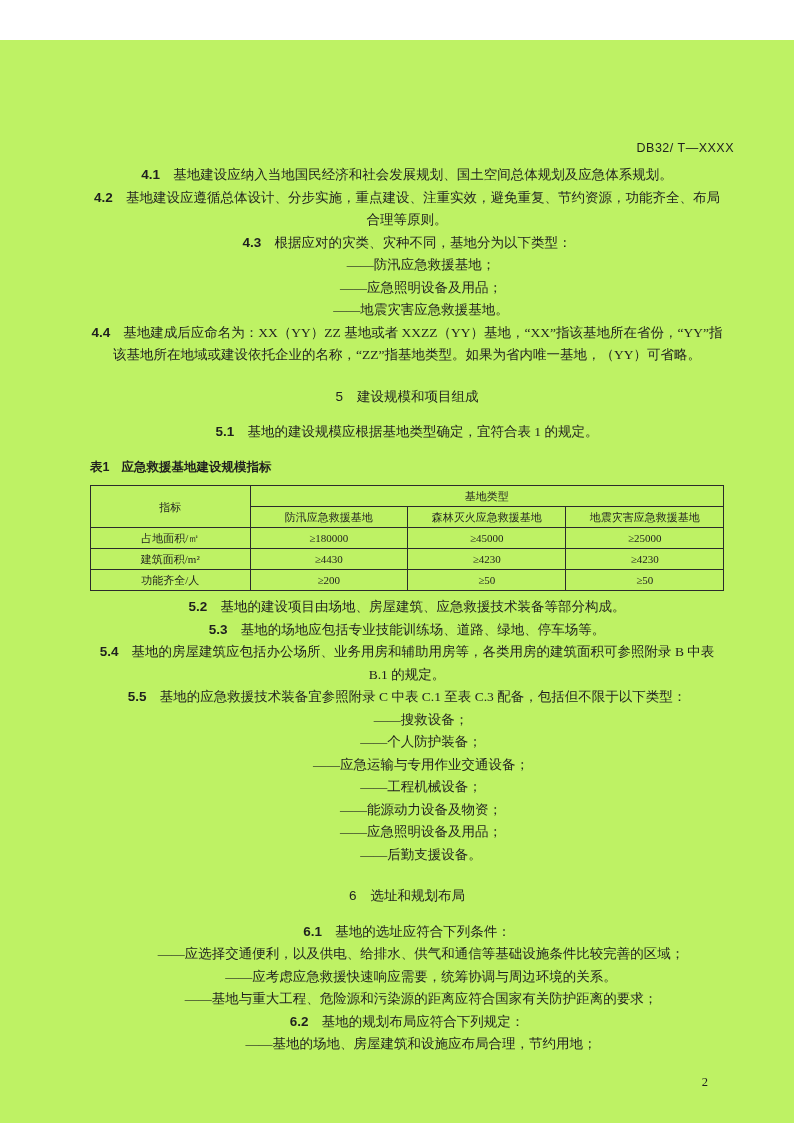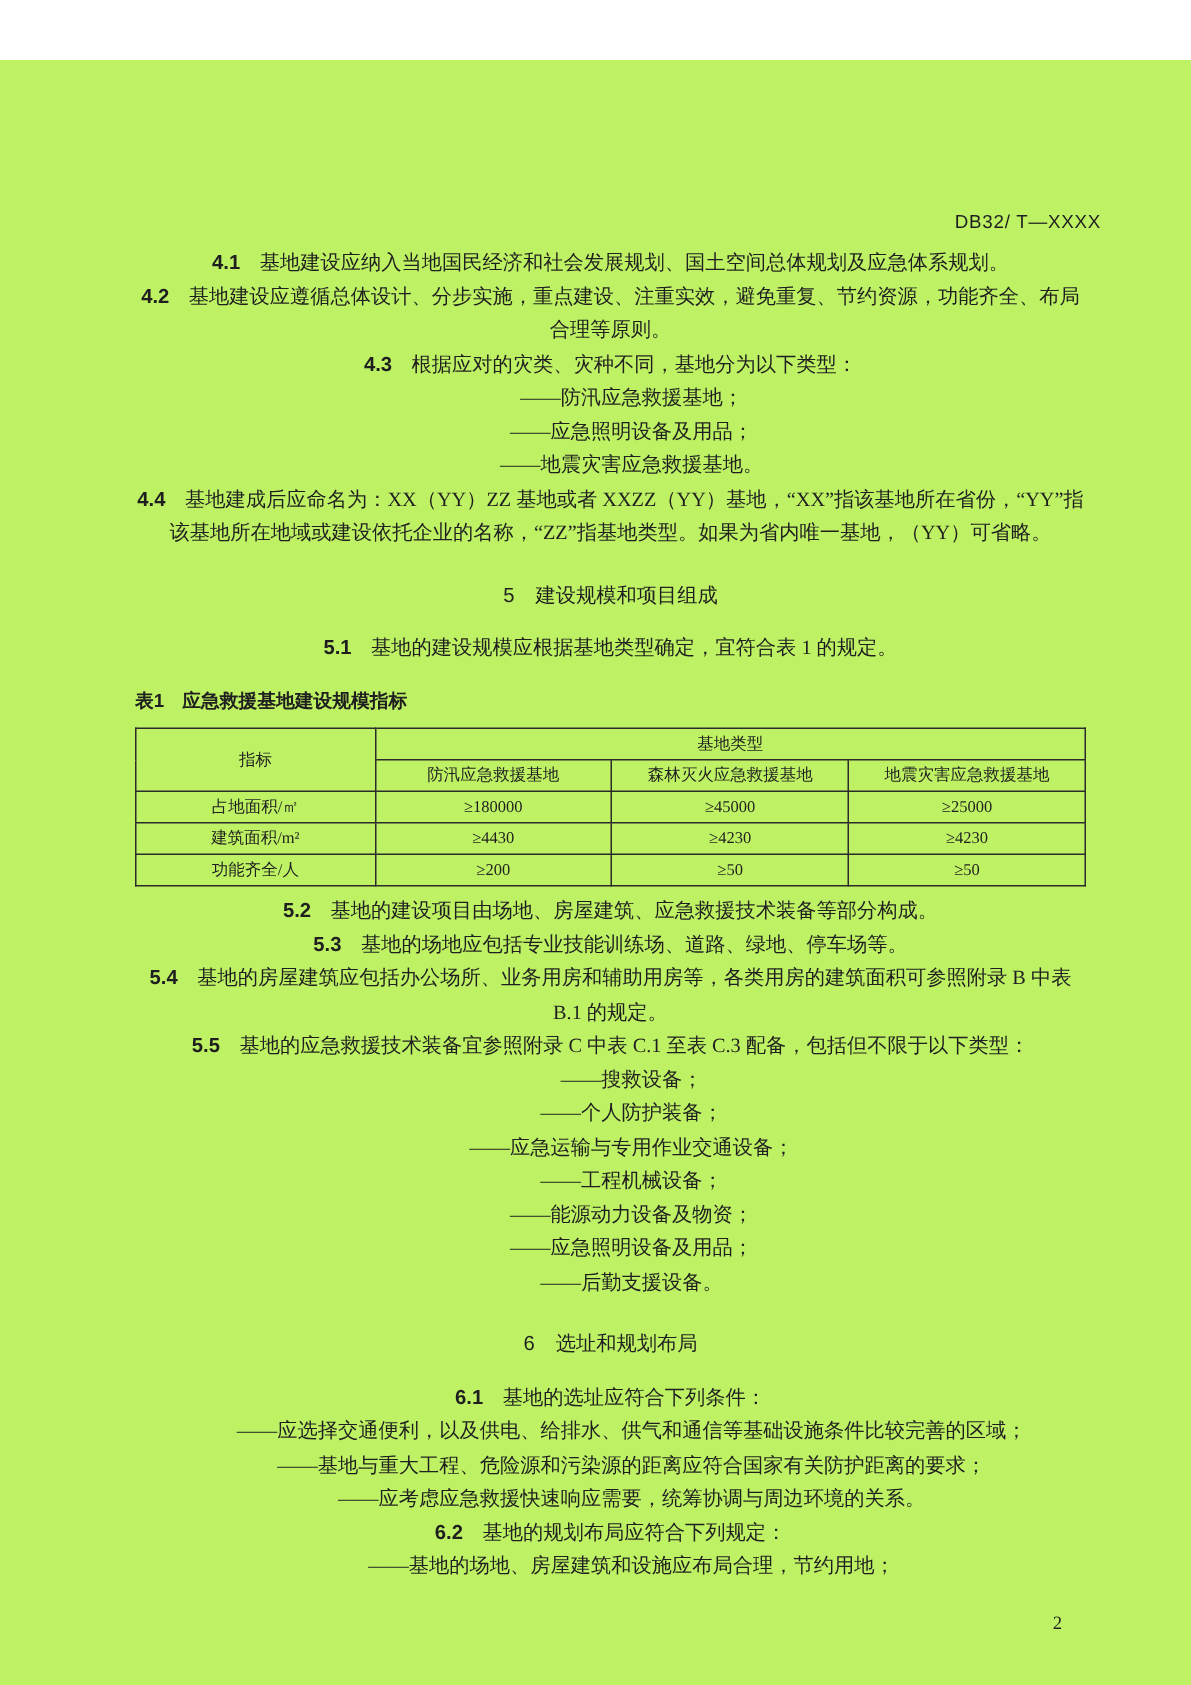--- a/index.html
+++ b/index.html
@@ -145,22 +145,22 @@
   <p class="dash">——工程机械设备；</p>
   <p class="dash">——能源动力设备及物资；</p>
   <p class="dash">——应急照明设备及用品；</p>
   <p class="dash">——后勤支援设备。</p>
 
   <p class="h-sec"><span class="sec-num">6</span><span>选址和规划布局</span></p>
 
   <p class="clause"><span class="clause-num">6.1</span><span>基地的选址应符合下列条件：</span></p>
 
   <p class="dash">——应选择交通便利，以及供电、给排水、供气和通信等基础设施条件比较完善的区域；</p>
+  <p class="dash">——应考虑应急救援快速响应需要，统筹协调与周边环境的关系。</p>
   <p class="dash">——基地与重大工程、危险源和污染源的距离应符合国家有关防护距离的要求；</p>
-  <p class="dash">——应考虑应急救援快速响应需要，统筹协调与周边环境的关系。</p>
 
   <p class="clause"><span class="clause-num">6.2</span><span>基地的规划布局应符合下列规定：</span></p>
 
   <p class="dash">——基地的场地、房屋建筑和设施应布局合理，节约用地；</p>
 
   <div class="footer-page">2</div>
 
 </div>
 
 </body></html>

